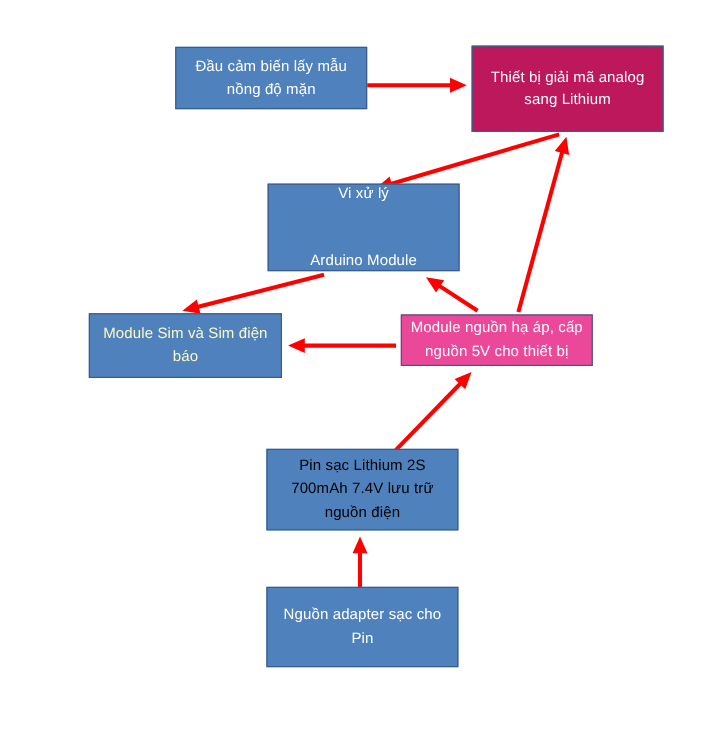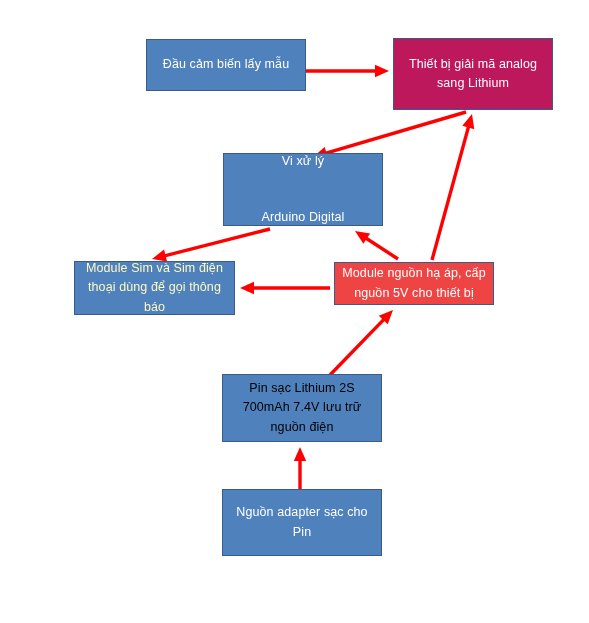--- a/index.html
+++ b/index.html
@@ -88,35 +88,35 @@
       </g>
       <g>
         <line x1="300" y1="508" x2="300" y2="458" stroke="#ff0000" stroke-width="3.4"></line>
         <polygon points="300,447 306.2,461 293.8,461" fill="#ff0000"></polygon>
       </g>
     </svg>
 
   <div id="node-layer">
       <div class="node-box" style="left: 146px; top: 39px; width: 160px; height: 52px; background: rgb(79, 129, 189); border-color: rgb(56, 93, 138); color: rgb(255, 255, 255); align-items: center;">
         <span class="node-line">Đầu cảm biến lấy mẫu</span>
+        <span class="node-line">nồng độ mặn</span>
       </div>
       <div class="node-box" style="left: 393px; top: 38px; width: 160px; height: 72px; background: #be185d; border-color: rgb(56, 93, 138); color: rgb(255, 255, 255);">
         <span class="node-line">Thiết bị giải mã analog</span>
         <span class="node-line">sang Lithium</span>
       </div>
       <div class="node-box spaced" style="left: 223px; top: 153px; width: 160px; height: 73px; background: rgb(79, 129, 189); border-color: rgb(56, 93, 138); color: rgb(255, 255, 255); gap: 20px;">
         <span class="node-line">Vi xử lý</span>
-        <span class="node-line">Arduino Digital</span>
+        <span class="node-line">Arduino Module</span>
       </div>
       <div class="node-box" style="left: 74px; top: 261px; width: 161px; height: 54px; background: rgb(79, 129, 189); border-color: rgb(56, 93, 138); color: #fef9c3;">
         <span class="node-line">Module Sim và Sim điện</span>
-        <span class="node-line">thoại dùng để gọi thông</span>
         <span class="node-line">báo</span>
       </div>
-      <div class="node-box" style="left: 334px; top: 262px; width: 160px; height: 43px; background: #ef4444; border-color: rgb(56, 93, 138); color: rgb(255, 255, 255);">
+      <div class="node-box" style="left: 334px; top: 262px; width: 160px; height: 43px; background: #ec4899; border-color: rgb(56, 93, 138); color: rgb(255, 255, 255);">
         <span class="node-line">Module nguồn hạ áp, cấp</span>
         <span class="node-line">nguồn 5V cho thiết bị</span>
       </div>
       <div class="node-box" style="left: 222px; top: 374px; width: 160px; height: 68px; background: rgb(79, 129, 189); border-color: rgb(56, 93, 138); color: #000000;">
         <span class="node-line">Pin sạc Lithium 2S</span>
         <span class="node-line">700mAh 7.4V lưu trữ</span>
         <span class="node-line">nguồn điện</span>
       </div>
       <div class="node-box" style="left: 222px; top: 489px; width: 160px; height: 67px; background: rgb(79, 129, 189); border-color: rgb(56, 93, 138); color: rgb(255, 255, 255);">
         <span class="node-line">Nguồn adapter sạc cho</span>

